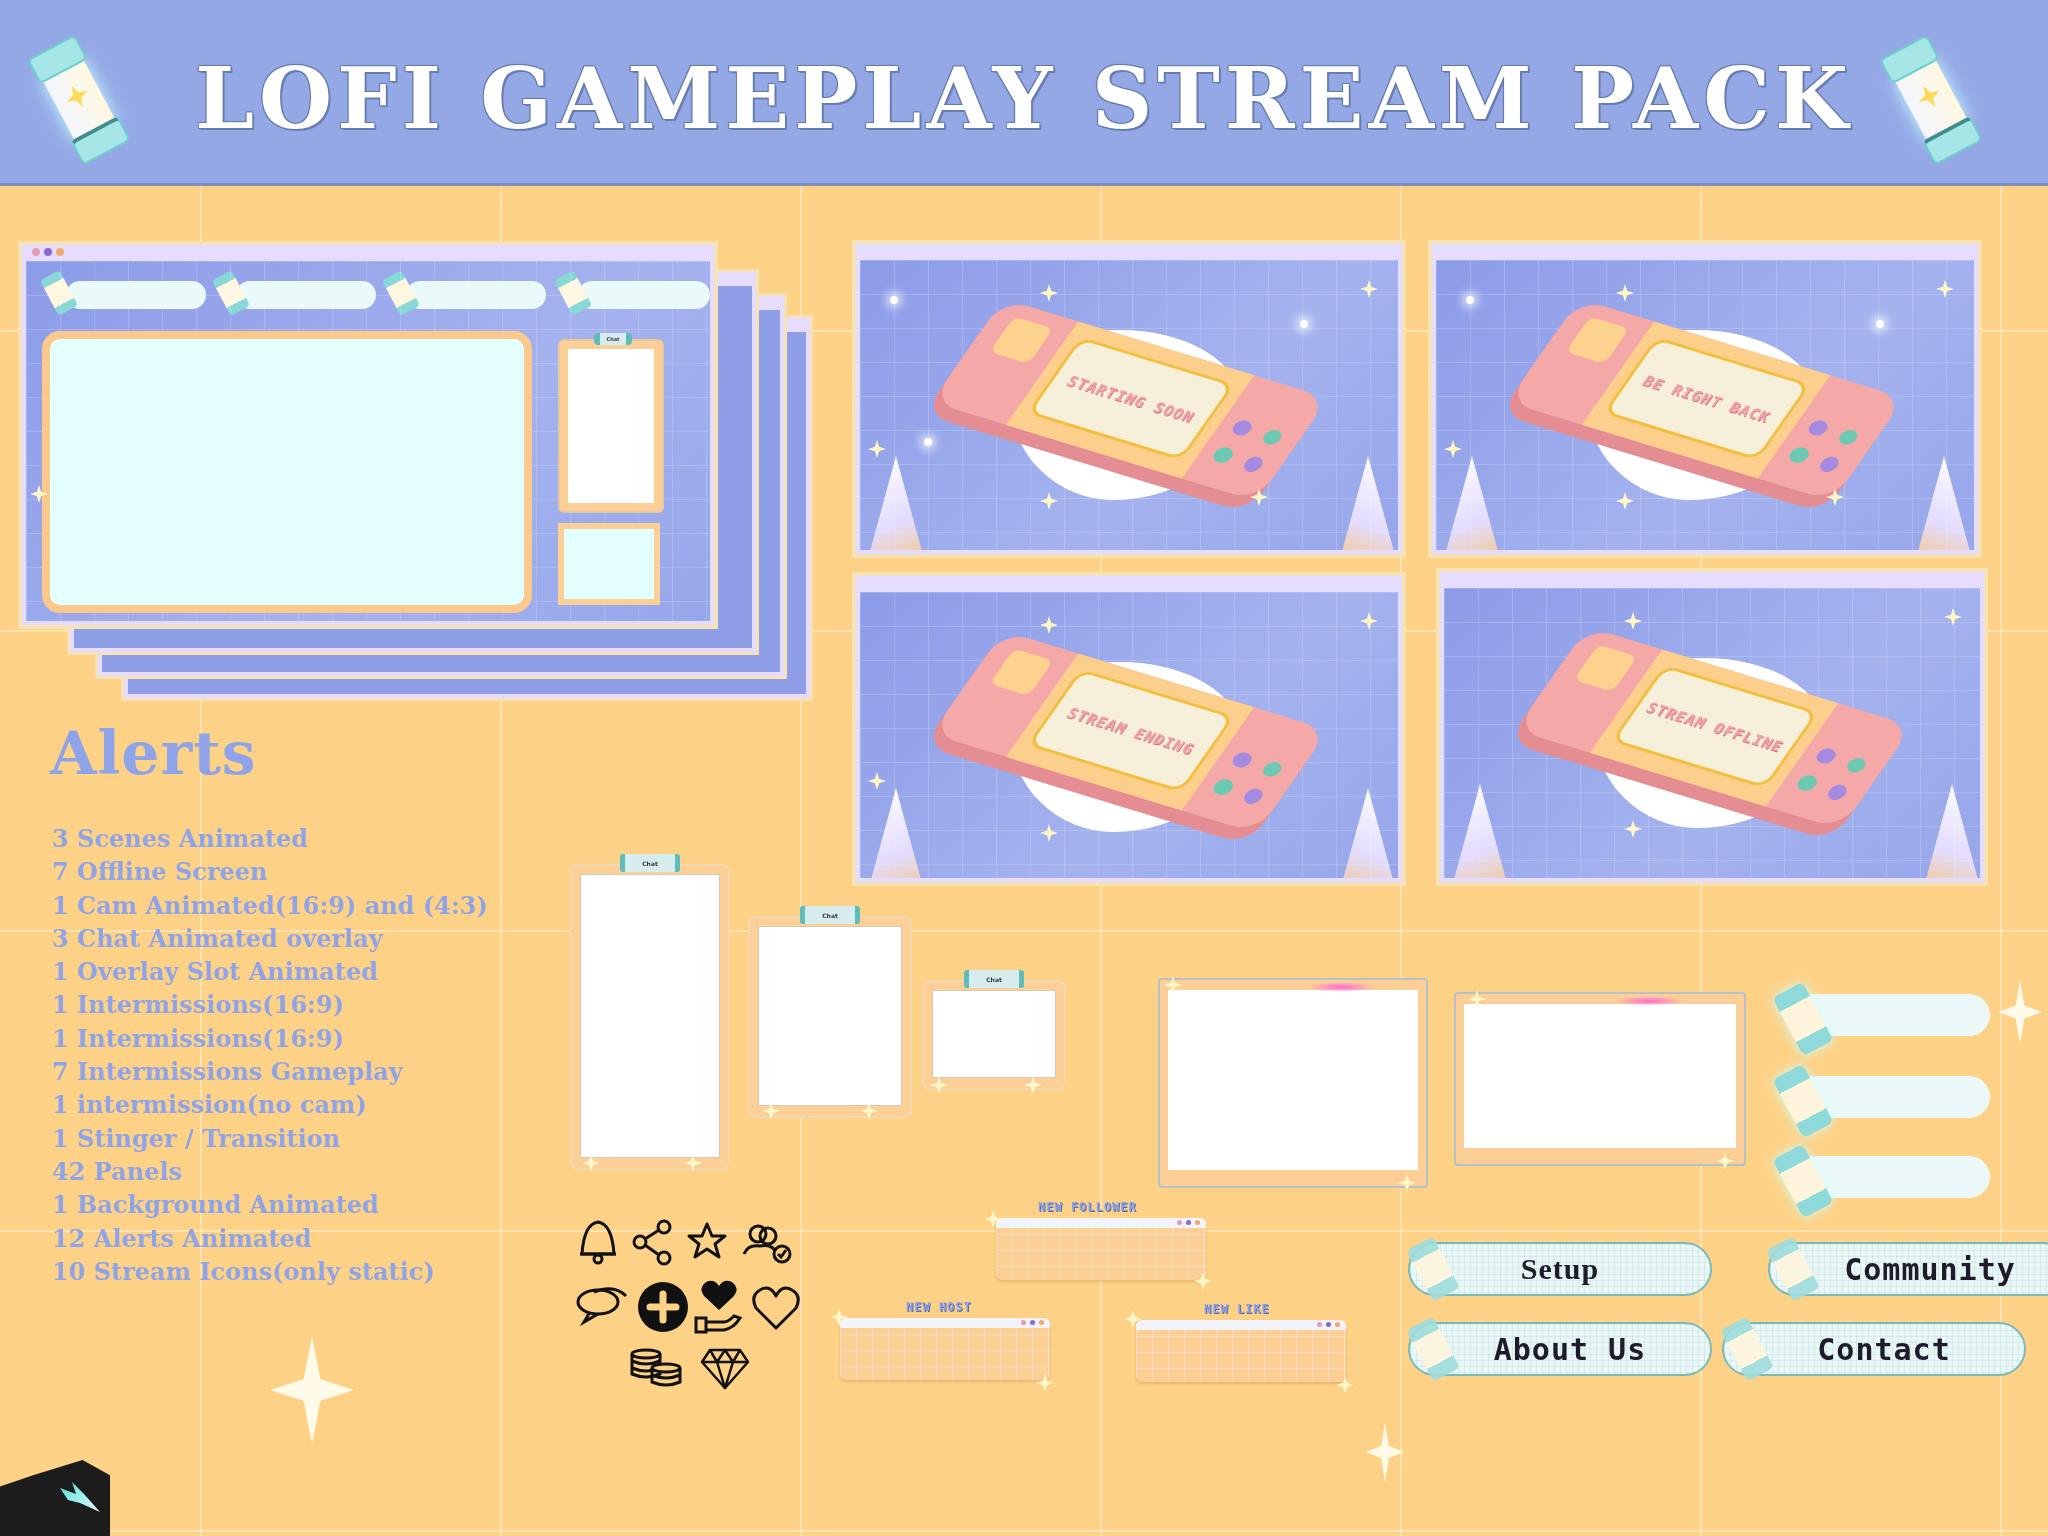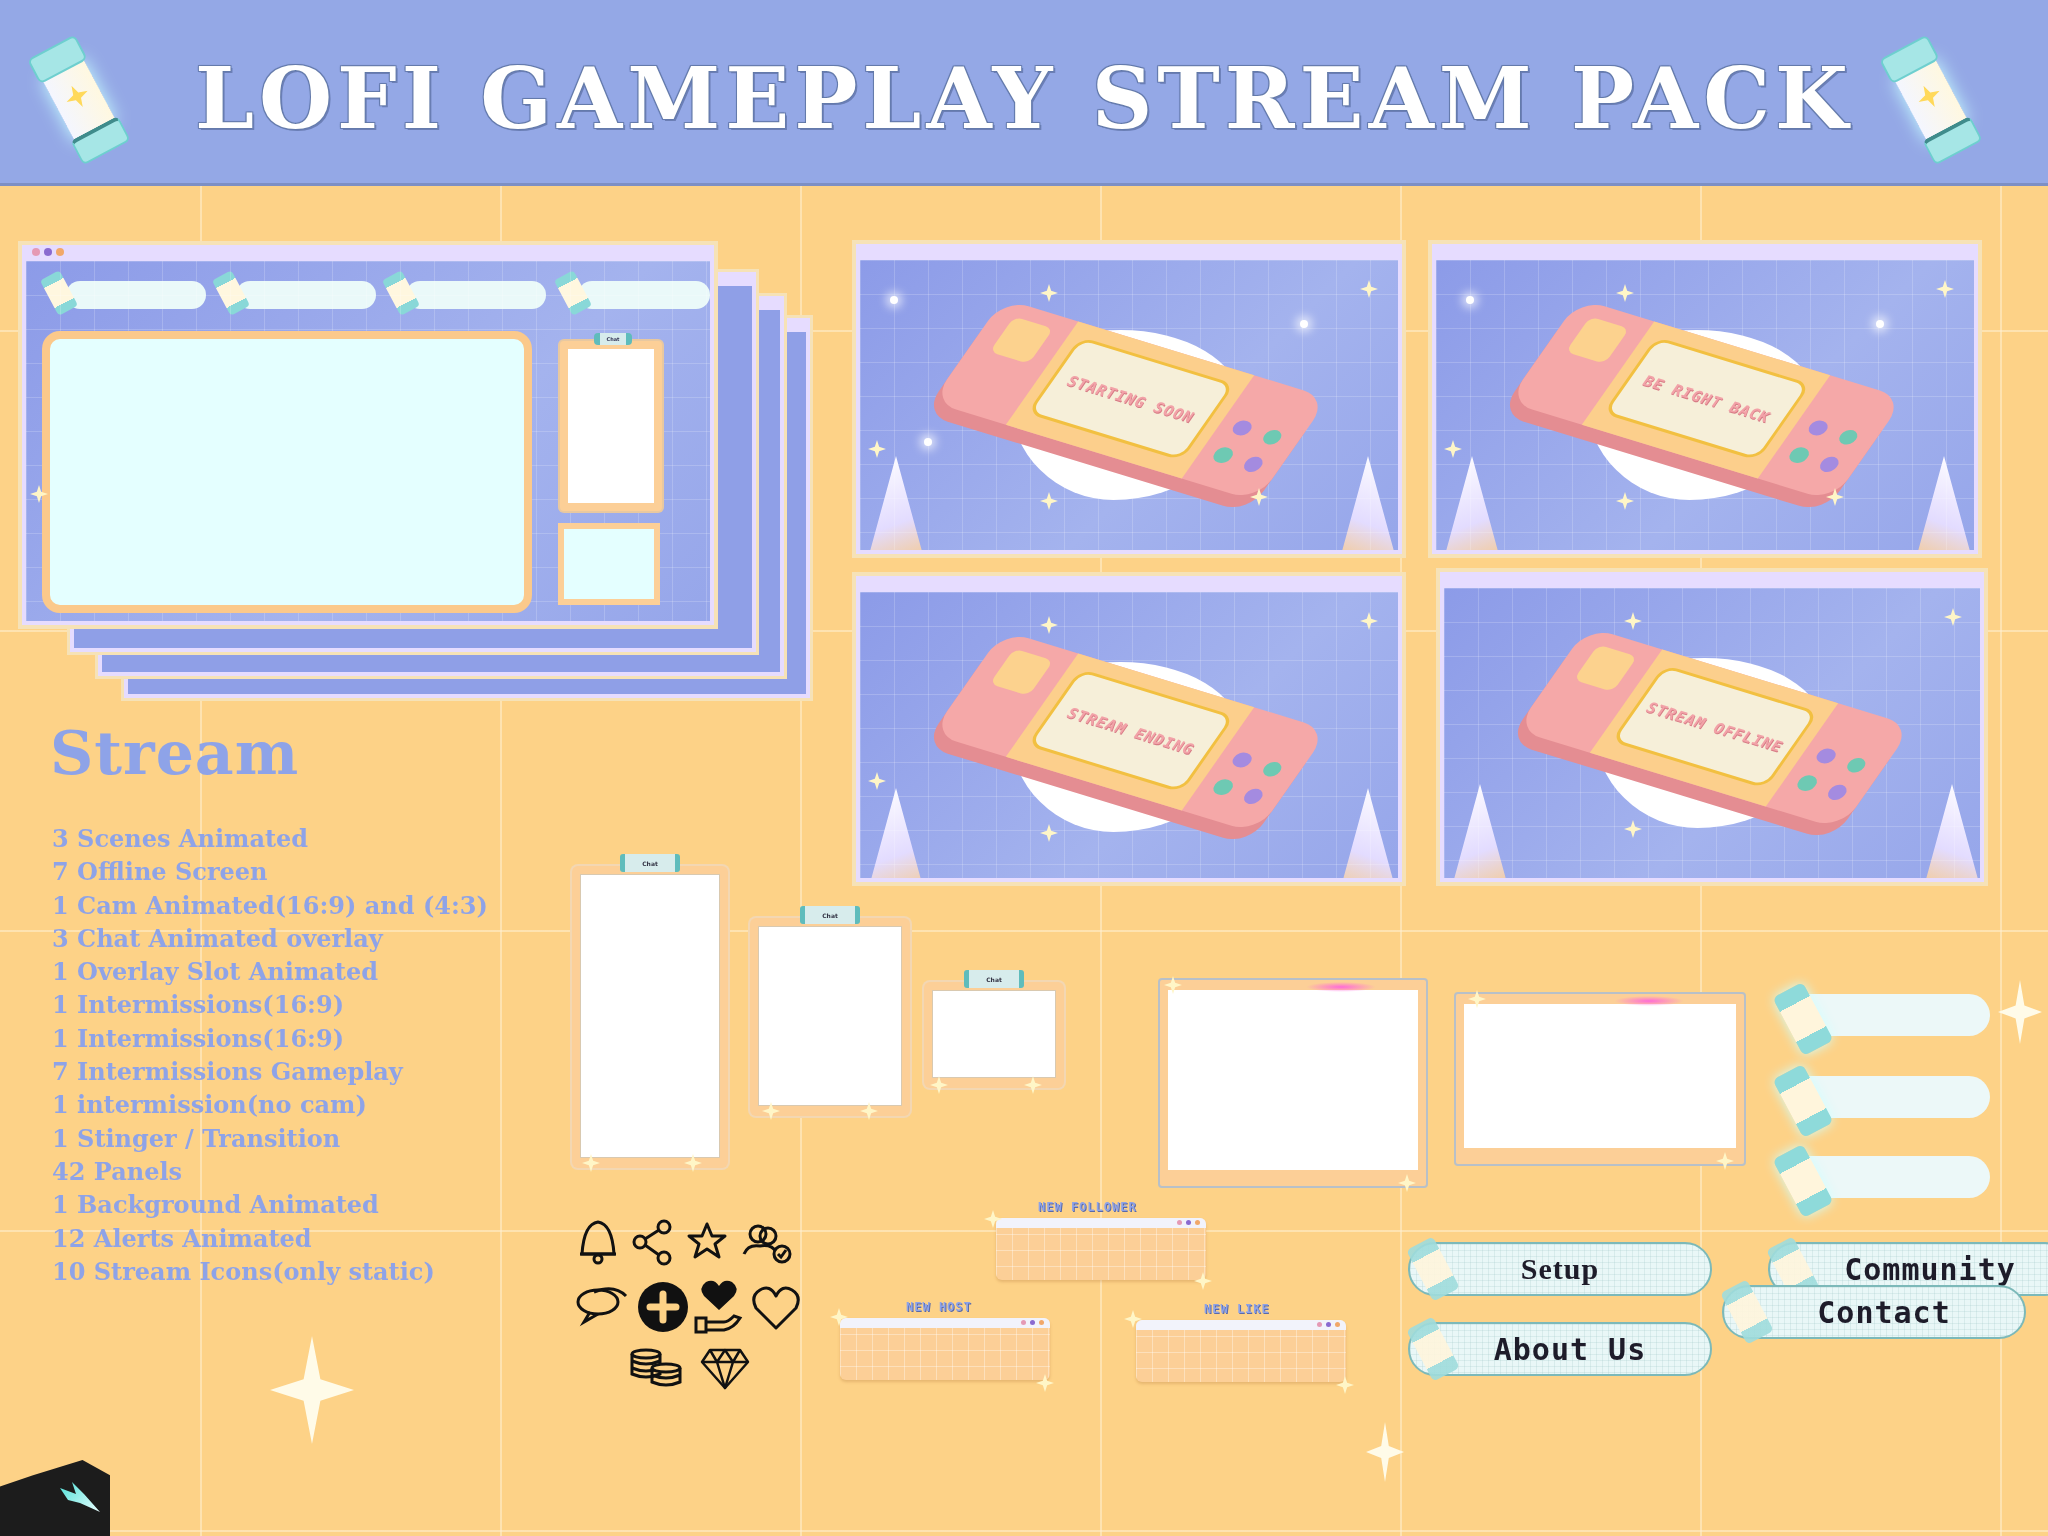--- a/index.html
+++ b/index.html
@@ -298,21 +298,21 @@
         <b style="right:0;bottom:0;background:#a48be0"></b>
       </div>
   </div>
   <div class="sparkle" style="left:180px; top:24px;"></div>
   <div class="sparkle" style="left:500px; top:20px;"></div>
   <div class="sparkle" style="left:180px; top:232px;"></div>
   <div class="feather" style="left:6px; top:196px;"></div>
   <div class="feather" style="left:478px; top:196px; transform:scaleX(-1);"></div>
 </div>
 
-<h2 class="pkg-title">Stream</h2>
+<h2 class="pkg-title">Alerts</h2>
 <ul class="pkg-list">
   <li>3 Scenes Animated</li>
   <li>7 Offline Screen</li>
   <li>1 Cam Animated(16:9) and (4:3)</li>
   <li>3 Chat Animated overlay</li>
   <li>1 Overlay Slot Animated</li>
   <li>1 Intermissions(16:9)</li>
   <li>1 Intermissions(16:9)</li>
   <li>7 Intermissions Gameplay</li>
   <li>1 intermission(no cam)</li>
@@ -462,21 +462,21 @@
   <span style="font-family:Liberation Serif, serif;">Setup</span>
 </div>
 <div class="pbtn" style="left:1768px; top:1242px; width:304px;">
   <span class="bcap"></span>
   <span style="margin-left:20px;">Community</span>
 </div>
 <div class="pbtn" style="left:1408px; top:1322px; width:304px;">
   <span class="bcap"></span>
   <span style="margin-left:20px;">About Us</span>
 </div>
-<div class="pbtn" style="left:1722px; top:1285px; width:304px;">
+<div class="pbtn" style="left:1722px; top:1322px; width:304px;">
   <span class="bcap"></span>
   <span style="margin-left:20px;">Contact</span>
 </div>
 
 <div class="bigstar" style="left:270px; top:1336px; width:84px; height:108px;"></div>
 <div class="bigstar" style="left:1366px; top:1422px; width:38px; height:60px;"></div>
 
 <div class="logo">
     <div class="bird"></div>
   </div>

